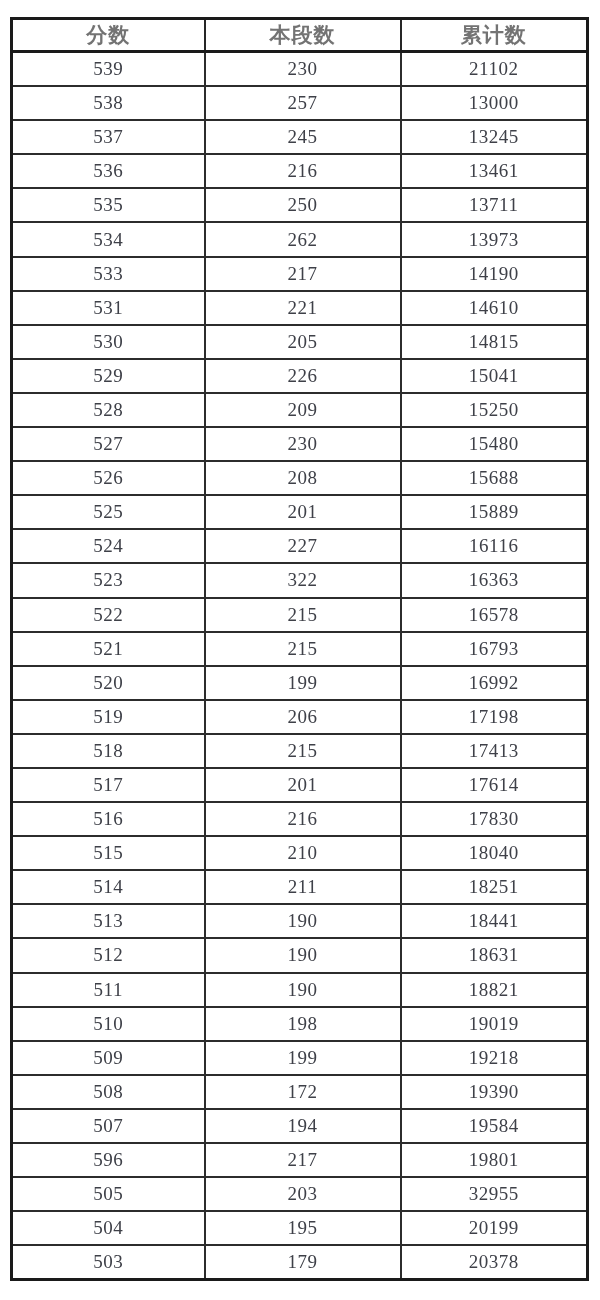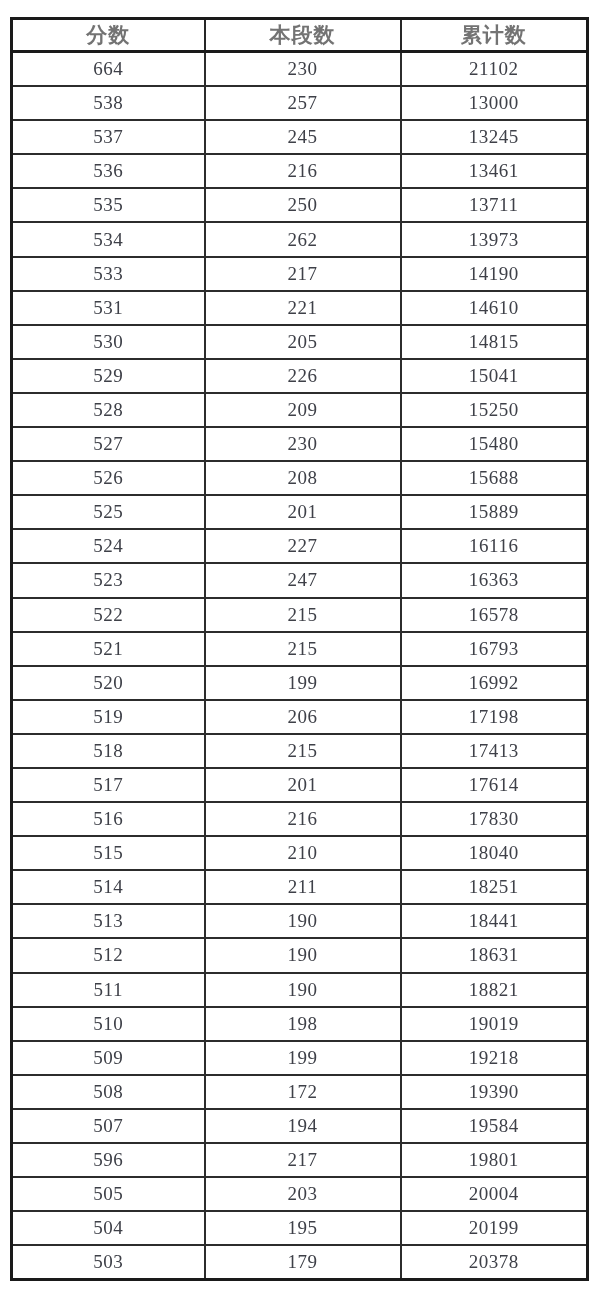--- a/index.html
+++ b/index.html
@@ -68,21 +68,21 @@
       <thead>
         <tr>
           <th>分数</th>
           <th>本段数</th>
           <th>累计数</th>
         </tr>
       </thead>
       <tbody>
 
           <tr>
-            <td>664</td>
+            <td>539</td>
             <td>230</td>
             <td>21102</td>
           </tr>
 
           <tr>
             <td>538</td>
             <td>257</td>
             <td>13000</td>
           </tr>
 
@@ -160,21 +160,21 @@
           </tr>
 
           <tr>
             <td>524</td>
             <td>227</td>
             <td>16116</td>
           </tr>
 
           <tr>
             <td>523</td>
-            <td>247</td>
+            <td>322</td>
             <td>16363</td>
           </tr>
 
           <tr>
             <td>522</td>
             <td>215</td>
             <td>16578</td>
           </tr>
 
           <tr>
@@ -269,21 +269,21 @@
 
           <tr>
             <td>596</td>
             <td>217</td>
             <td>19801</td>
           </tr>
 
           <tr>
             <td>505</td>
             <td>203</td>
-            <td>20004</td>
+            <td>32955</td>
           </tr>
 
           <tr>
             <td>504</td>
             <td>195</td>
             <td>20199</td>
           </tr>
 
           <tr>
             <td>503</td>

